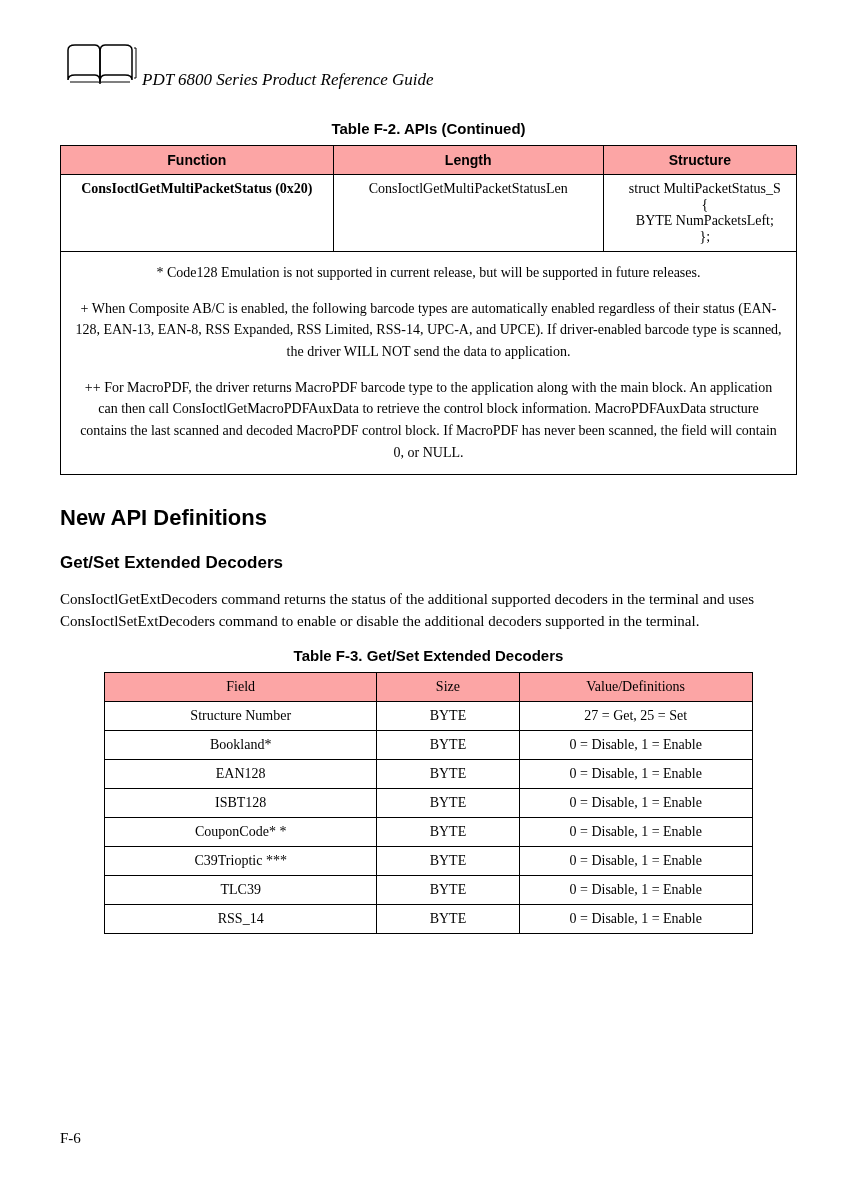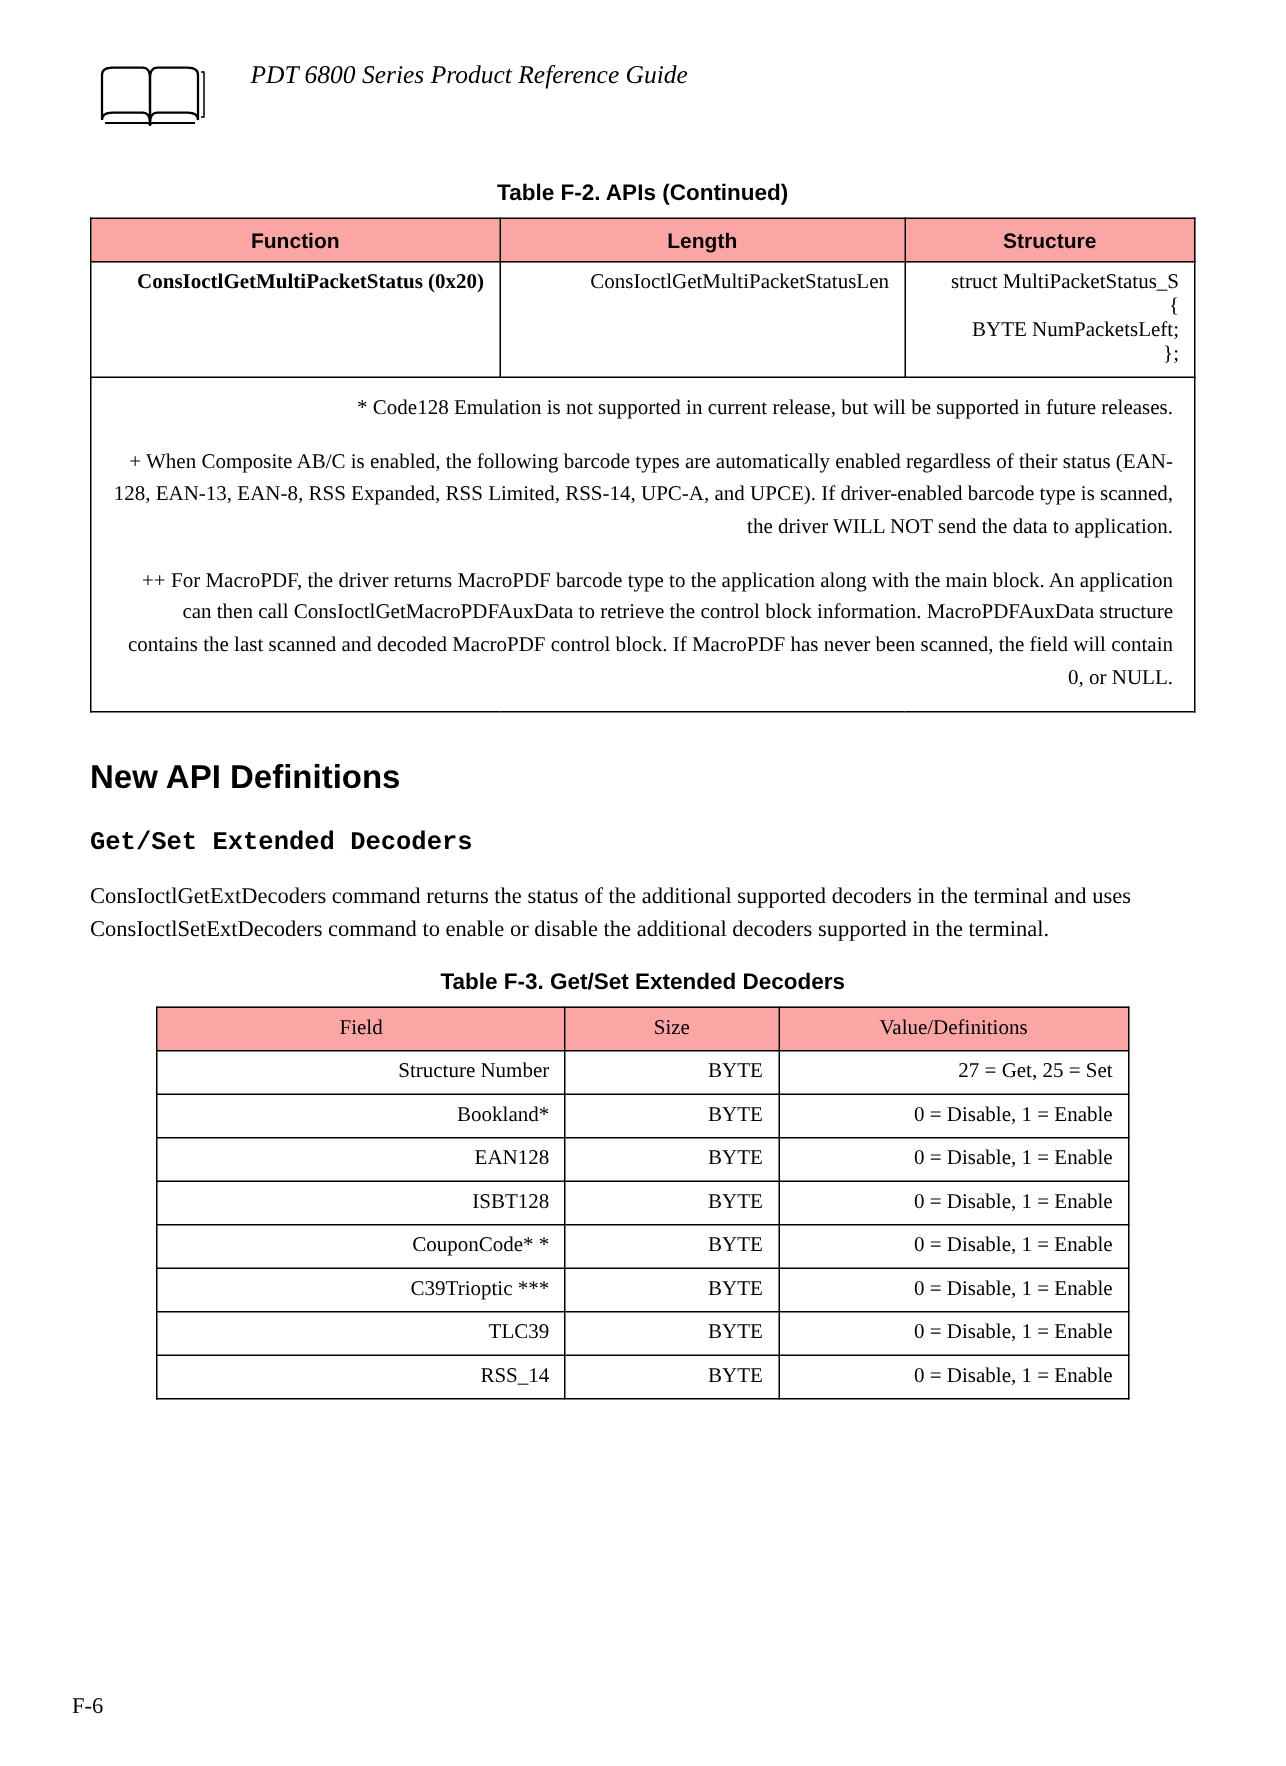--- a/index.html
+++ b/index.html
@@ -9,22 +9,22 @@
       font-size: 15px;
       color: #000;
       width: 857px;
       height: 1177px;
       box-sizing: border-box;
       position: relative;
       background: #fff;
     }
     .header {
       display: flex;
-      align-items: flex-start;
-      gap: 27px;
+      align-items: flex-end;
+      gap: 2px;
       margin-bottom: 30px;
     }
     .book-icon {
       width: 80px;
       height: 50px;
     }
     .header-title {
       font-style: italic;
       font-size: 17px;
     }
@@ -36,21 +36,21 @@
       font-family: Liberation Sans, sans-serif;
     }
     table {
       border-collapse: collapse;
       width: 100%;
       margin-bottom: 30px;
     }
     th, td {
       border: 1px solid #000;
       padding: 6px 10px;
-      text-align: right;
+      text-align: center;
       vertical-align: top;
       font-size: 14px;
     }
     th {
       text-align: center;
       font-weight: bold;
       background: #fca5a5;
     }
     .table1 th {
       font-family: Arial, sans-serif;
@@ -69,38 +69,38 @@
       font-weight: bold;
       font-size: 22px;
       margin-top: 30px;
       margin-bottom: 22px;
       font-family: Verdana, Arial, sans-serif;
     }
     h3 {
       font-weight: bold;
       font-size: 17px;
       margin-bottom: 6px;
-      font-family: Liberation Mono, monospace;
+      font-family: Liberation Sans, sans-serif;
     }
     .body-para {
       line-height: 1.5;
       margin-bottom: 14px;
     }
     .table2 {
       width: 88%;
       margin-left: auto;
       margin-right: auto;
     }
     .table2 th {
       font-weight: normal;
     }
     .page-num {
       position: absolute;
       bottom: 30px;
-      left: 48px;
+      left: 60px;
       font-size: 15px;
     }
     .struct-cell {
       white-space: pre-line;
       padding-left: 20px;
     }
   </style>
 </head>
 <body>
 

